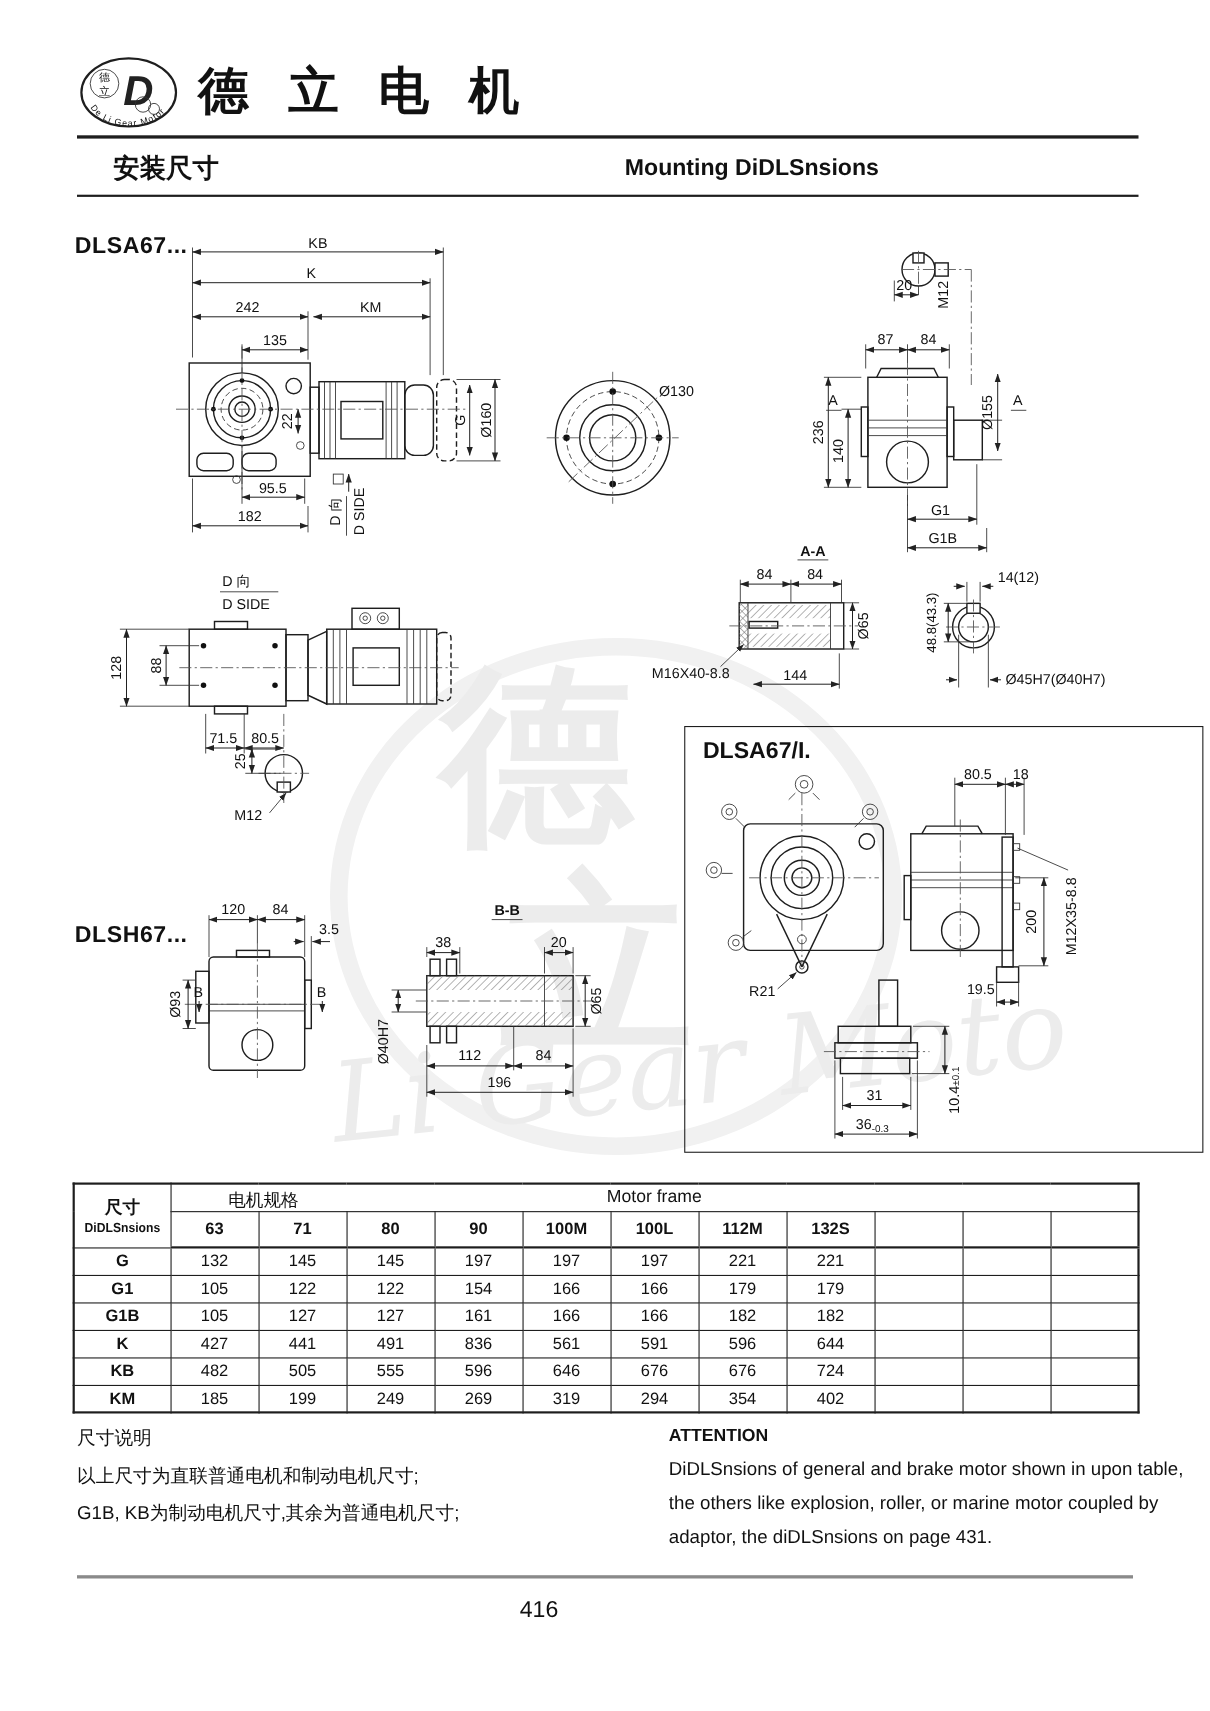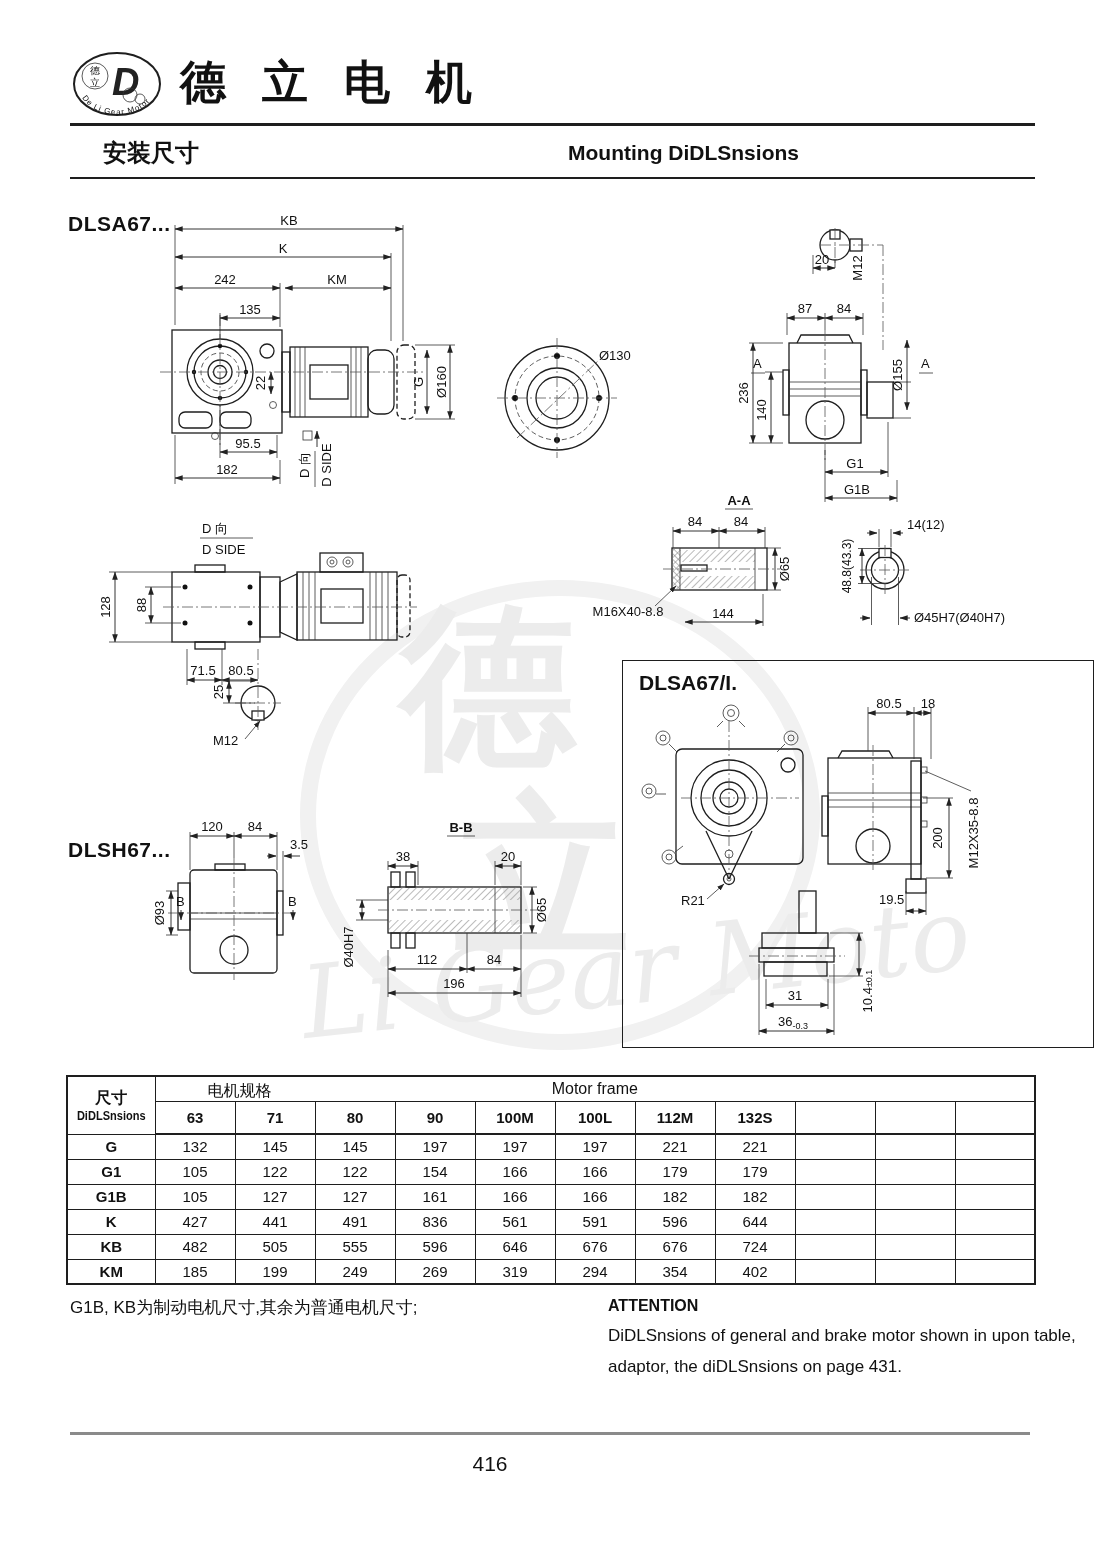--- a/index.html
+++ b/index.html
@@ -689,22 +689,25 @@
         <td>354</td>
         <td>402</td>
         <td></td>
         <td></td>
         <td></td>
       </tr>
     </tbody>
 </table>
 
 <div class="note-zh">
+  <div>尺寸说明</div>
+  <div>以上尺寸为直联普通电机和制动电机尺寸;</div>
   <div>G1B, KB为制动电机尺寸,其余为普通电机尺寸;</div>
 </div>
 <div class="note-en">
   <div class="t">ATTENTION</div>
   <div>DiDLSnsions of general and brake motor shown in upon table,</div>
+  <div>the others like explosion, roller, or marine motor coupled by</div>
   <div>adaptor, the diDLSnsions on page 431.</div>
 </div>
 
 <div class="rule" style="left:70px; top:1432px; width:960px; height:3px; background:#8a8a8a;"></div>
 <div class="pagenum">416</div>
 
 </body></html>

